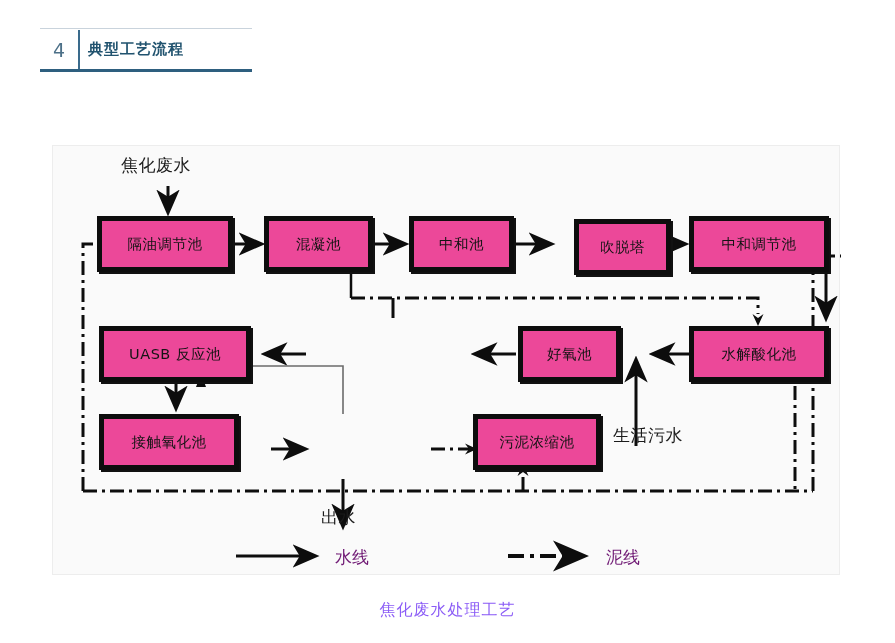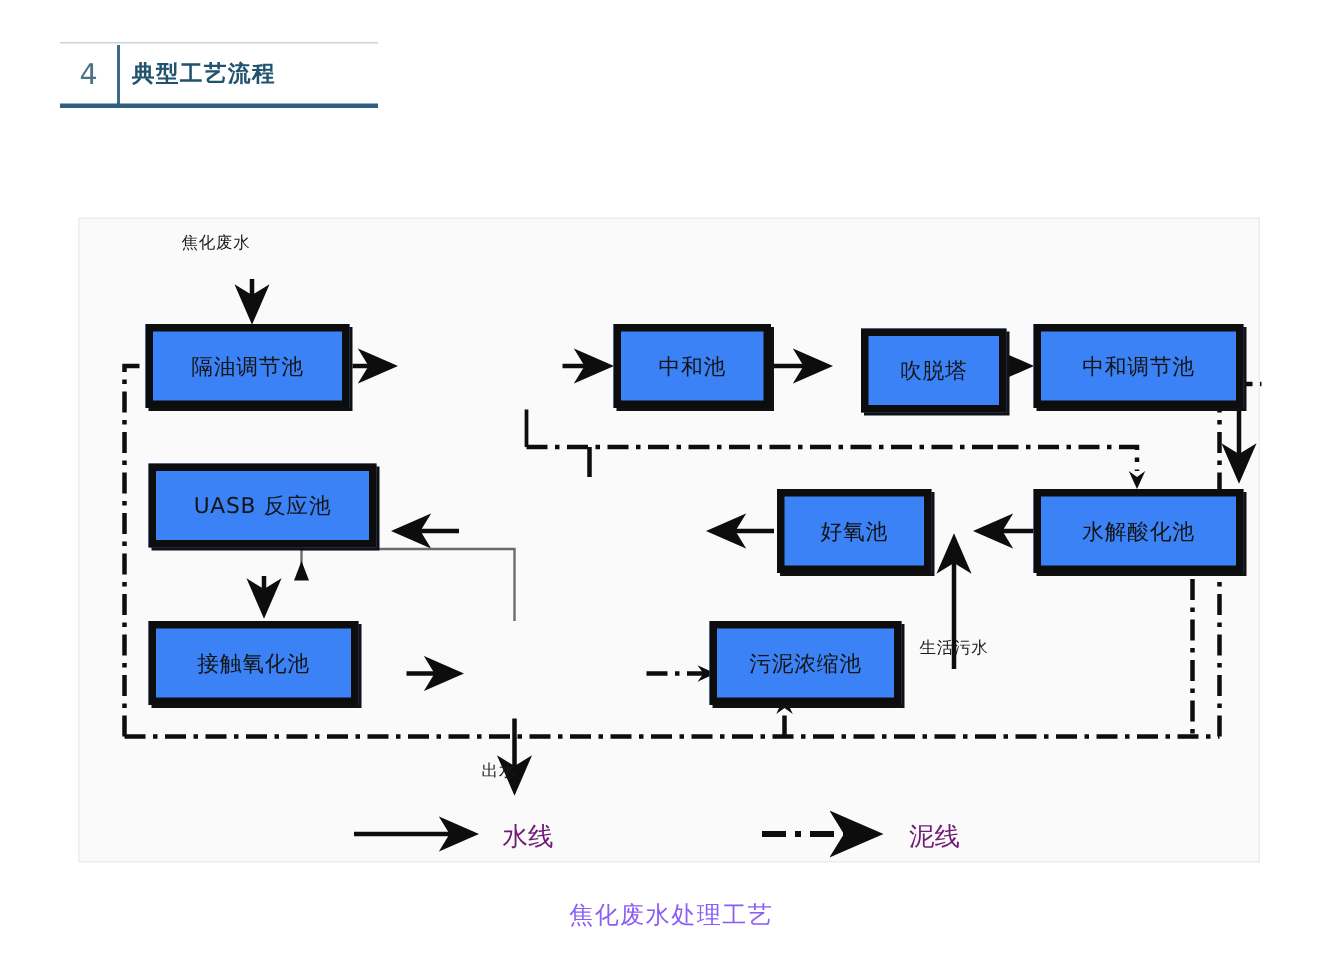--- a/index.html
+++ b/index.html
@@ -73,40 +73,40 @@
     box-sizing: border-box;
   }
   #diagram-svg {
     position: absolute;
     left: 0; top: 0;
     width: 788px;
     height: 430px;
   }
   .node {
     position: absolute;
-    background: #3b82f6;
+    background: #ec4899;
     border: 5px solid #0d0d0d;
     box-sizing: border-box;
     display: flex;
     align-items: center;
     justify-content: center;
     color: #141414;
     font-size: 14.5px;
     letter-spacing: 0.5px;
     box-shadow: 2px 2px 0 0 #111;
     white-space: nowrap;
   }
   .node-inner {
     display: block;
     padding: 0 4px;
   }
   .flabel {
     position: absolute;
     color: #1b1b1b;
-    font-size: 11px;
+    font-size: 17px;
     white-space: nowrap;
     letter-spacing: 0.5px;
     font-family: Liberation Serif, serif;
   }
   .legend-label {
     position: absolute;
     color: #701a75;
     font-size: 17px;
     white-space: nowrap;
   }
@@ -207,31 +207,34 @@
 
     <line x1="183" y1="410" x2="262" y2="410" stroke="#0d0d0d" stroke-width="3" marker-end="url(#ah)"></line>
     <g>
       <line x1="455" y1="410" x2="530" y2="410" stroke="#0d0d0d" stroke-width="4" stroke-dasharray="16,6,4,6" marker-end="url(#ah)"></line>
     </g>
   </svg>
 
   <div class="node" style="left:44px; top:70px; width:136px; height:56px;">
     <span class="node-inner">隔油调节池</span>
   </div>
+  <div class="node" style="left:211px; top:70px; width:109px; height:56px;">
+    <span class="node-inner">混凝池</span>
+  </div>
   <div class="node" style="left:356px; top:70px; width:105px; height:56px;">
     <span class="node-inner">中和池</span>
   </div>
   <div class="node" style="left:505px; top:73px; width:97px; height:56px;margin-left:16px;">
     <span class="node-inner">吹脱塔</span>
   </div>
   <div class="node" style="left:636px; top:70px; width:140px; height:56px;">
     <span class="node-inner">中和调节池</span>
   </div>
 
-  <div class="node" style="left:46px; top:163px; width:152px; height:56px;">
+  <div class="node" style="left:46px; top:180px; width:152px; height:56px;">
     <span class="node-inner">UASB 反应池</span>
   </div>
   <div class="node" style="left:465px; top:180px; width:103px; height:56px;">
     <span class="node-inner">好氧池</span>
   </div>
   <div class="node" style="left:636px; top:180px; width:140px; height:56px;">
     <span class="node-inner">水解酸化池</span>
   </div>
 
   <div class="node" style="left:46px; top:268px; width:140px; height:56px;">

